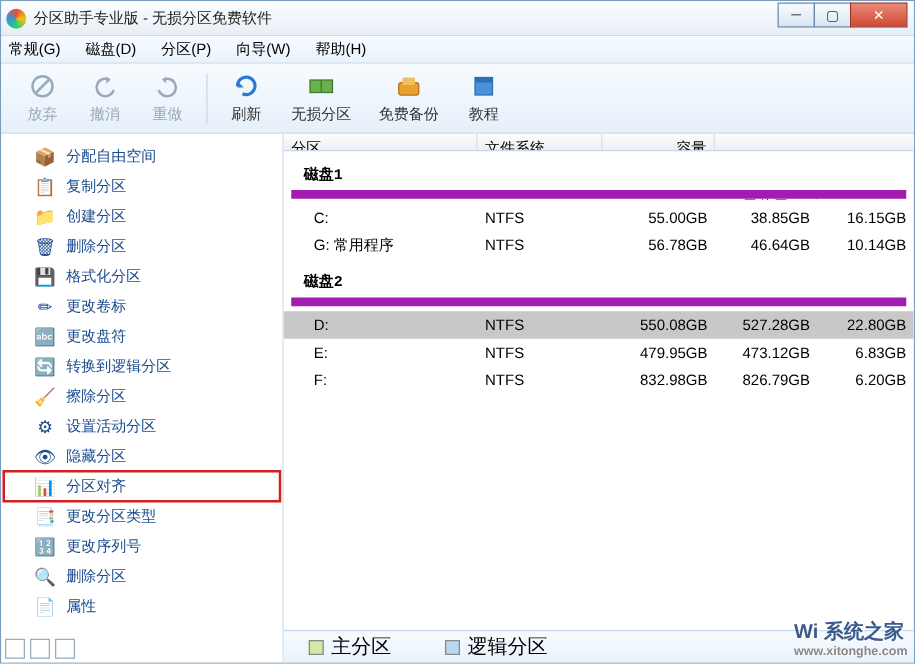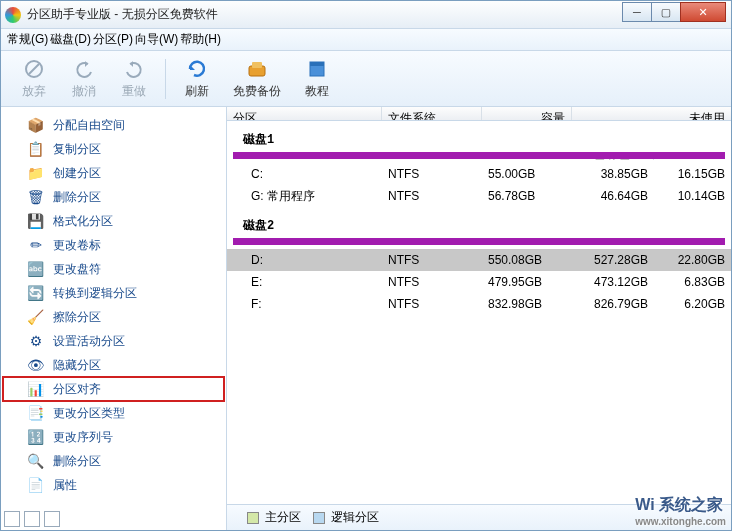--- a/index.html
+++ b/index.html
@@ -7,21 +7,21 @@
 
 .window { background: #fff; border: 1px solid #7a9ebf; width: 732px; height: 531px; display: flex; flex-direction: column; }
 
 .titlebar { height: 28px; background: linear-gradient(#fdfefe, #e6eef6); display: flex; align-items: center; padding: 0 4px; border-bottom: 1px solid #c8d8e8; }
 .titlebar-icon { width: 16px; height: 16px; border-radius: 50%; background: conic-gradient(#e74c3c, #f1c40f, #2ecc71, #3498db, #e74c3c); margin-right: 6px; }
 .titlebar-text { font-size: 12px; color: #222; flex: 1; }
 .win-controls { display: flex; position: absolute; right: 6px; top: 2px; }
 .win-btn { width: 30px; height: 20px; border: 1px solid #6b8aad; background: linear-gradient(#f8fbfe,#d8e6f2); color: #333; display: flex; align-items: center; justify-content: center; font-size: 11px; margin-left: -1px; }
 .win-btn.close { background: linear-gradient(#e98a7b,#cf4a32); color: #fff; width: 46px; border-color: #a03020; }
 
-.menubar { height: 22px; background: linear-gradient(#f7fbff,#e9f2fb); border-bottom: 1px solid #c8d8e8; display: flex; align-items: center; padding: 0 6px; gap: 2px; font-size: 12px; }
+.menubar { height: 22px; background: linear-gradient(#f7fbff,#e9f2fb); border-bottom: 1px solid #c8d8e8; display: flex; align-items: center; padding: 0 6px; gap: 20px; font-size: 12px; }
 
 .toolbar { height: 56px; background: linear-gradient(#f7fbff,#e6f0fa); border-bottom: 1px solid #c8d8e8; display: flex; align-items: center; padding: 0 8px; }
 .tool-item { display: flex; flex-direction: column; align-items: center; width: 50px; font-size: 12px; color: #333; }
 .tool-item.disabled { color: #9aa8b5; }
 .tool-icon { width: 24px; height: 24px; margin-bottom: 2px; display: flex; align-items: center; justify-content: center; }
 .sep { width: 1px; height: 40px; background: #c8d8e8; margin: 0 6px; }
 
 .main { flex: 1; display: flex; overflow: hidden; }
 .sidebar { width: 226px; border-right: 1px solid #c8d8e8; background: #fff; overflow-y: auto; }
 .side-list { padding: 6px 2px; }
@@ -38,25 +38,25 @@
 .th.used { width: 82px; text-align: center; margin-top: 47px; }
 .th.unused { flex: 1; text-align: right; border-right: none; }
 
 .table-body { flex: 1; overflow: auto; font-size: 12px; position: relative; }
 .disk-header { font-weight: bold; padding: 10px 0 4px 10px; border-bottom: 7px solid #a21caf; margin: 0 6px 4px 6px; font-family: Liberation Mono, monospace; }
 .row { display: flex; padding: 2px 0; height: 22px; align-items: center; }
 .row.selected { background: #c8c8c8; }
 .cell { padding: 0 6px; overflow: hidden; white-space: nowrap; }
 .cell.name { width: 155px; padding-left: 24px; }
 .cell.fs { width: 100px; }
-.cell.cap { width: 90px; }
+.cell.cap { width: 90px; text-align: right; }
 .cell.used { width: 82px; text-align: right; }
 .cell.unused { flex: 1; text-align: right; }
 
-.bottom-bar { height: 26px; border-top: 1px solid #c8d8e8; background: linear-gradient(#f7fbff,#e9f2fb); display: flex; align-items: center; font-size: 12px; padding: 0 8px; }
+.bottom-bar { height: 26px; border-top: 1px solid #c8d8e8; background: linear-gradient(#f7fbff,#e9f2fb); display: flex; align-items: center; font-size: 16px; padding: 0 8px; gap: 31px; }
 .tiny-icon { width: 16px; height: 16px; border: 1px solid #9ab; background: #fff; }
 .legend { display: flex; align-items: center; gap: 6px; margin-left: 12px; }
 .swatch { width: 12px; height: 12px; border: 1px solid #888; }
 .swatch.main { background: #d4e8a8; }
 .swatch.logical { background: #b8d8f0; }
 
 .watermark { position: absolute; right: 6px; bottom: 4px; font-size: 16px; font-weight: bold; color: #3a5a8a; text-shadow: 1px 1px 2px rgba(255,255,255,0.8); pointer-events:none; }
 .watermark .sub { font-size: 10px; color: #888; display: block; text-align: right; }
 
 svg { display: block; }
@@ -118,20 +118,29 @@
           <svg width="22" height="22">
             <path d="M4 11 A7 7 0 1 1 8 17" stroke="#2a7ad4" stroke-width="2.5" fill="none"></path>
             <path d="M4 7 L4 12 L9 12" fill="#2a7ad4"></path>
           </svg>
         </div>
       <span>刷新</span>
     </div>
     <div class="tool-item" style="width:70px">
       <div class="tool-icon">
           <svg width="22" height="22">
+            <rect x="2" y="6" width="18" height="10" fill="#6ab04c" stroke="#3a7a2a"></rect>
+            <line x1="11" y1="6" x2="11" y2="16" stroke="#3a7a2a"></line>
+          </svg>
+        </div>
+      <span>无损分区</span>
+    </div>
+    <div class="tool-item" style="width:70px">
+      <div class="tool-icon">
+          <svg width="22" height="22">
             <rect x="3" y="8" width="16" height="10" rx="2" fill="#e8a030" stroke="#b87010"></rect>
             <rect x="6" y="4" width="10" height="6" rx="1" fill="#f0c060"></rect>
           </svg>
         </div>
       <span>免费备份</span>
     </div>
     <div class="tool-item">
       <div class="tool-icon">
           <svg width="22" height="22">
             <rect x="4" y="4" width="14" height="14" fill="#4a90d9" stroke="#2a70b9"></rect>
@@ -212,21 +221,20 @@
           </div>
         </div>
     </div>
 
     <div class="content">
       <div class="table-header">
         <div class="th name">分区</div>
         <div class="th fs">文件系统</div>
         <div class="th cap">容量</div>
         <div class="th used">已使用</div>
-        <div class="th unused">未使用</div>
       </div>
       <div class="table-body" id="table-body">
           <div class="disk-header">磁盘1</div>
           <div class="row">
             <div class="cell name">C:</div>
             <div class="cell fs">NTFS</div>
             <div class="cell cap">55.00GB</div>
             <div class="cell used">38.85GB</div>
             <div class="cell unused">16.15GB</div>
           </div>

